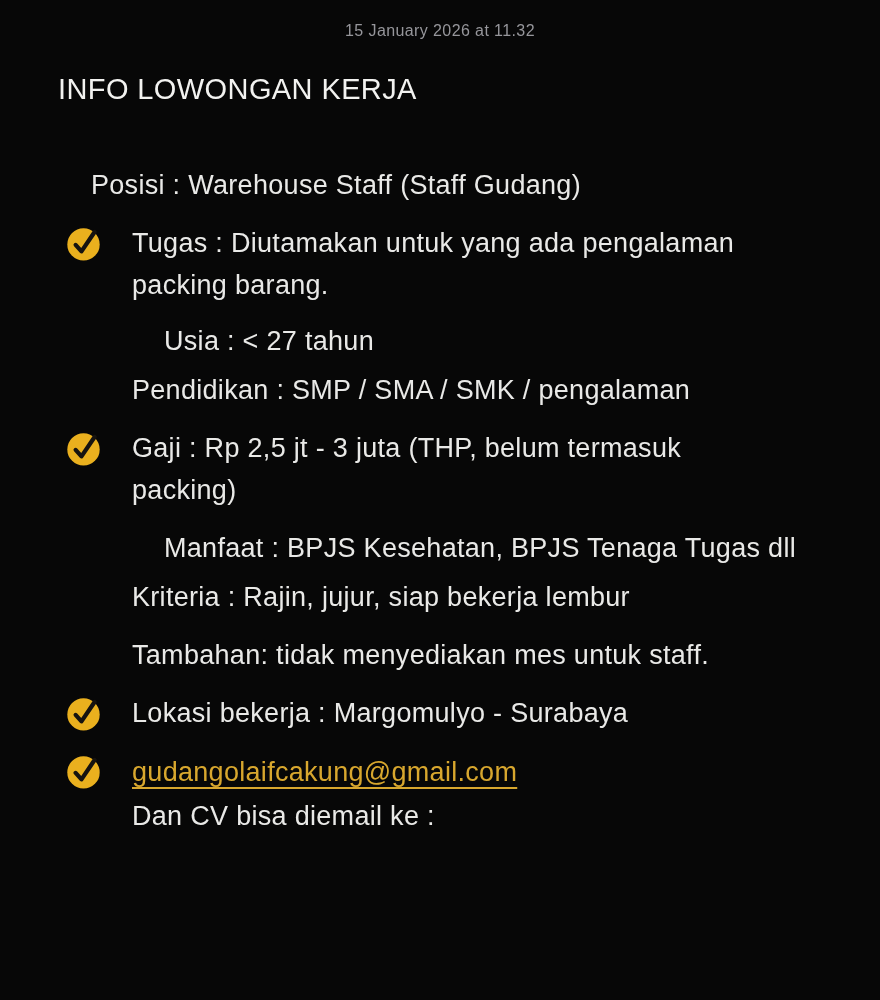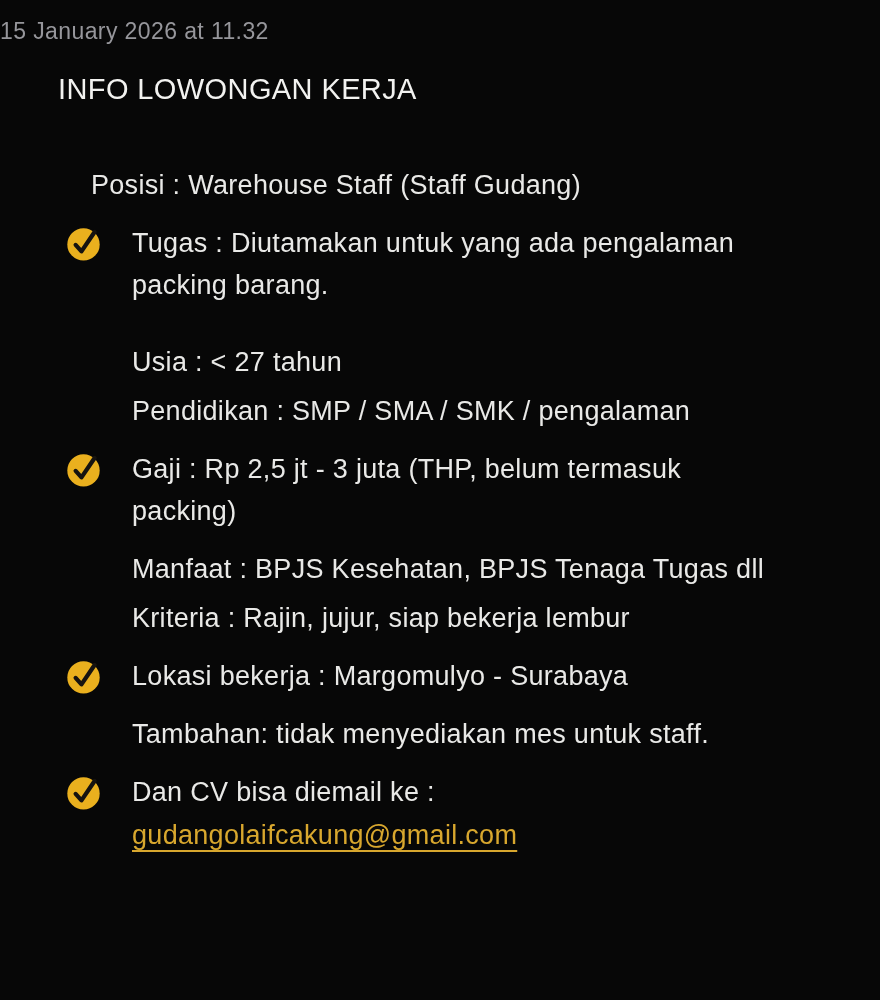--- a/index.html
+++ b/index.html
@@ -13,21 +13,22 @@
   *{margin:0;padding:0;box-sizing:border-box;}
   html,body{width:880px;height:1000px;overflow:hidden;}
   body{
     background:var(--background);
     font-family:"Liberation Sans","DejaVu Sans",sans-serif;
     color:var(--text);
     -webkit-font-smoothing:antialiased;
   }
   .timestamp{
     padding-top:17px;
-    font-size:23px;
+    text-align:center;
+    font-size:16px;
     line-height:28px;
     color:var(--muted);
     letter-spacing:0.4px;
   }
   .title{
     margin:27px 40px 0 58px;
     font-size:29px;
     line-height:34px;
     font-weight:normal;
     color:#f2f2f0;
@@ -41,22 +42,22 @@
   }
   .items{
     margin-top:16px;
     padding:0 36px 0 58px;
   }
   .row{
     display:flex;
     align-items:flex-start;
     margin-bottom:16px;
   }
-  .row.tight{margin-bottom:7px;}
-  .row.first{margin-bottom:35px;}
+  .row.tight{margin-bottom:7px;gap:32px;}
+  .row.first{margin-bottom:14px;}
   .icon-col{
     width:74px;
     flex-shrink:0;
     padding-left:7px;
     padding-top:3px;
   }
   .icon-col svg{display:block;overflow:visible;}
   .text{
     flex:1;
     font-size:27px;
@@ -132,46 +133,46 @@
   </div>
 
   <div class="row">
     <span class="icon-col"></span>
     <div class="text">
       <div class="line">Kriteria : Rajin, jujur, siap bekerja lembur</div>
     </div>
   </div>
 
   <div class="row">
-    <span class="icon-col">
-      <svg width="37" height="37" viewBox="0 0 40 40">
-        <circle cx="20" cy="21" r="17.5" fill="var(--accent-yellow)"></circle>
-        <path d="M11.5 21.5 L17.8 28.5 L32 7.5" fill="none" stroke="var(--check-glyph)" stroke-width="4.6" stroke-linecap="round" stroke-linejoin="round"></path>
-      </svg>
-    </span>
-    <div class="text">
-      <div class="line">Lokasi bekerja : Margomulyo - Surabaya</div>
-    </div>
-  </div>
-
-  <div class="row">
     <span class="icon-col"></span>
     <div class="text">
       <div class="line">Tambahan: tidak menyediakan mes untuk staff.</div>
     </div>
   </div>
 
   <div class="row">
     <span class="icon-col">
       <svg width="37" height="37" viewBox="0 0 40 40">
         <circle cx="20" cy="21" r="17.5" fill="var(--accent-yellow)"></circle>
         <path d="M11.5 21.5 L17.8 28.5 L32 7.5" fill="none" stroke="var(--check-glyph)" stroke-width="4.6" stroke-linecap="round" stroke-linejoin="round"></path>
       </svg>
     </span>
     <div class="text">
-      <div class="line">Dan CV bisa diemail ke :</div>
+      <div class="line">Lokasi bekerja : Margomulyo - Surabaya</div>
+    </div>
+  </div>
+
+  <div class="row">
+    <span class="icon-col">
+      <svg width="37" height="37" viewBox="0 0 40 40">
+        <circle cx="20" cy="21" r="17.5" fill="var(--accent-yellow)"></circle>
+        <path d="M11.5 21.5 L17.8 28.5 L32 7.5" fill="none" stroke="var(--check-glyph)" stroke-width="4.6" stroke-linecap="round" stroke-linejoin="round"></path>
+      </svg>
+    </span>
+    <div class="text">
       <div class="line" style="line-height:45px;">
         <a class="email">gudangolaifcakung@gmail.com</a>
       </div>
+      <div class="line">Dan CV bisa diemail ke :</div>
     </div>
   </div>
 
 </div>
 
 </body></html>

